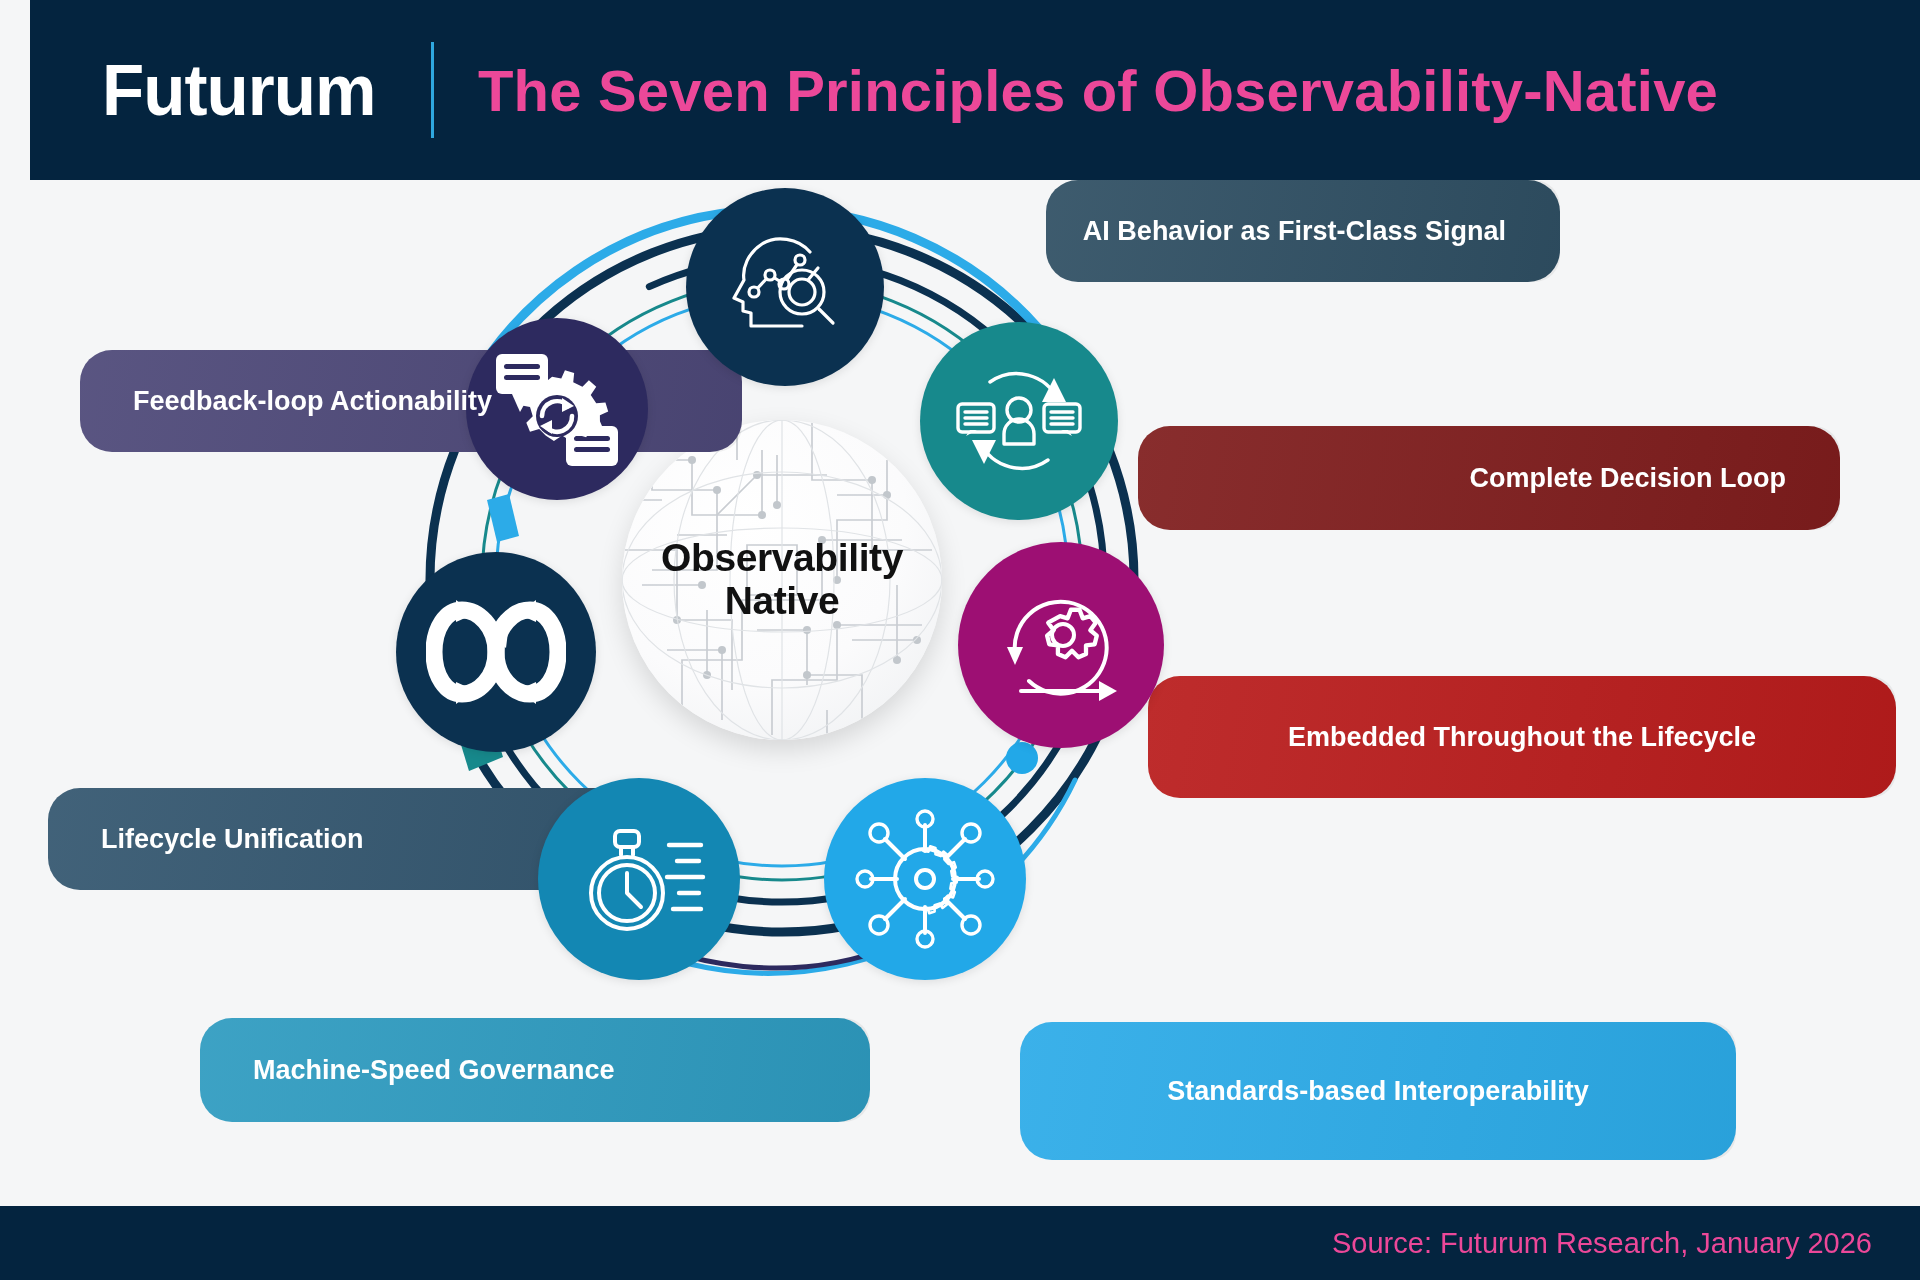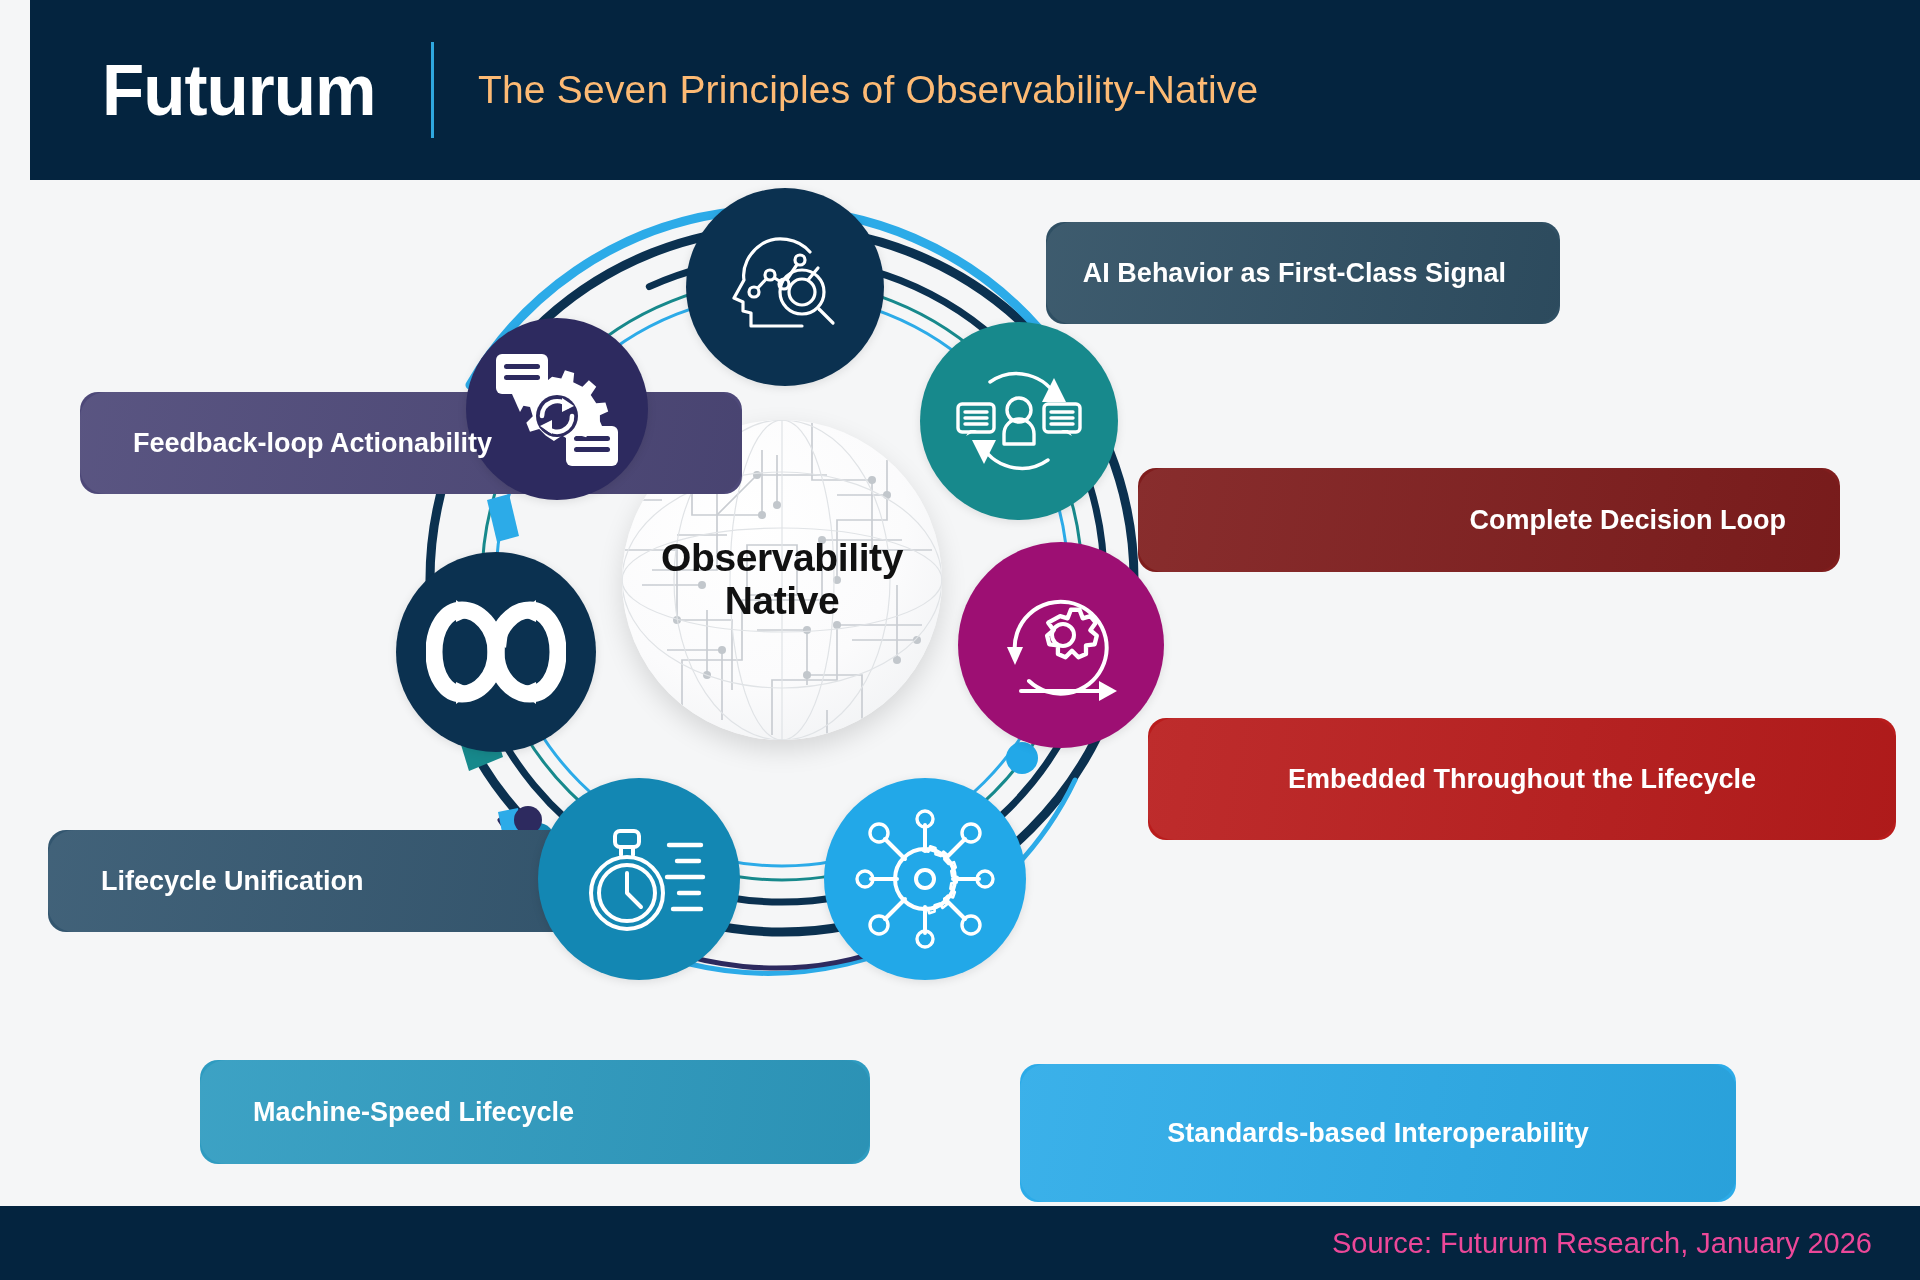--- a/index.html
+++ b/index.html
@@ -25,47 +25,46 @@
     color:#ffffff;
     line-height:1;
     transform:scaleX(.96);
     transform-origin:left center;
   }
   #logo-divider{
     width:3px;height:96px;background:#2fa8e0;
     margin-left:44px;margin-right:44px;
   }
   #header-title{
-    font-size:39px;font-weight:normal;color:#fdba74;letter-spacing:.2px;
+    font-size:58px;font-weight:bold;color:#ec4899;letter-spacing:.2px;
   }
 
   
   #footer{
     position:absolute;left:0;bottom:0;width:1920px;height:74px;
     background:#04243f;
     display:flex;align-items:center;justify-content:flex-end;
   }
   #footer-source{
     color:#ec4899;font-size:29px;margin-right:48px;
   }
 
   
   #stage{position:absolute;left:0;top:180px;width:1920px;height:1026px;}
 
   .ring-svg{position:absolute;left:0;top:0;width:1920px;height:1026px;}
 
   
   .pill{
     position:absolute;
-    border-radius:18px;
+    border-radius:32px;
     display:flex;align-items:center;
     color:#ffffff;font-weight:bold;
     font-size:27px;line-height:1.22;
     box-sizing:border-box;
-    margin-top:42px;
   }
   .pill.left{justify-content:flex-start;padding-left:53px;text-align:left;}
   .pill.right{justify-content:flex-end;padding-right:54px;text-align:right;}
   .pill.center-txt{justify-content:center;text-align:center;}
 
   
   #pill-ai       {left:1046px;top:  0px;width:514px;height:102px;background:#2f4f63;}
   #pill-decision {left:1138px;top:246px;width:702px;height:104px;background:#7f1d1d;}
   #pill-embedded {left:1148px;top:496px;width:748px;height:122px;background:#b91c1c;}
   #pill-standards{left:1020px;top:842px;width:716px;height:138px;background:#2cabe8;}
@@ -228,21 +227,21 @@
 
   <div class="pill center-txt" id="pill-embedded">
     <span>Embedded Throughout the Lifecycle</span>
   </div>
 
   <div class="pill center-txt" id="pill-standards">
     <span>Standards-based Interoperability</span>
   </div>
 
   <div class="pill left" id="pill-machine">
-    <span>Machine-Speed Lifecycle</span>
+    <span>Machine-Speed Governance</span>
   </div>
 
   <div class="pill left" id="pill-lifecycle">
     <span>Lifecycle Unification</span>
   </div>
 
   <div class="pill left" id="pill-feedback">
     <span>Feedback-loop Actionability</span>
   </div>
 

